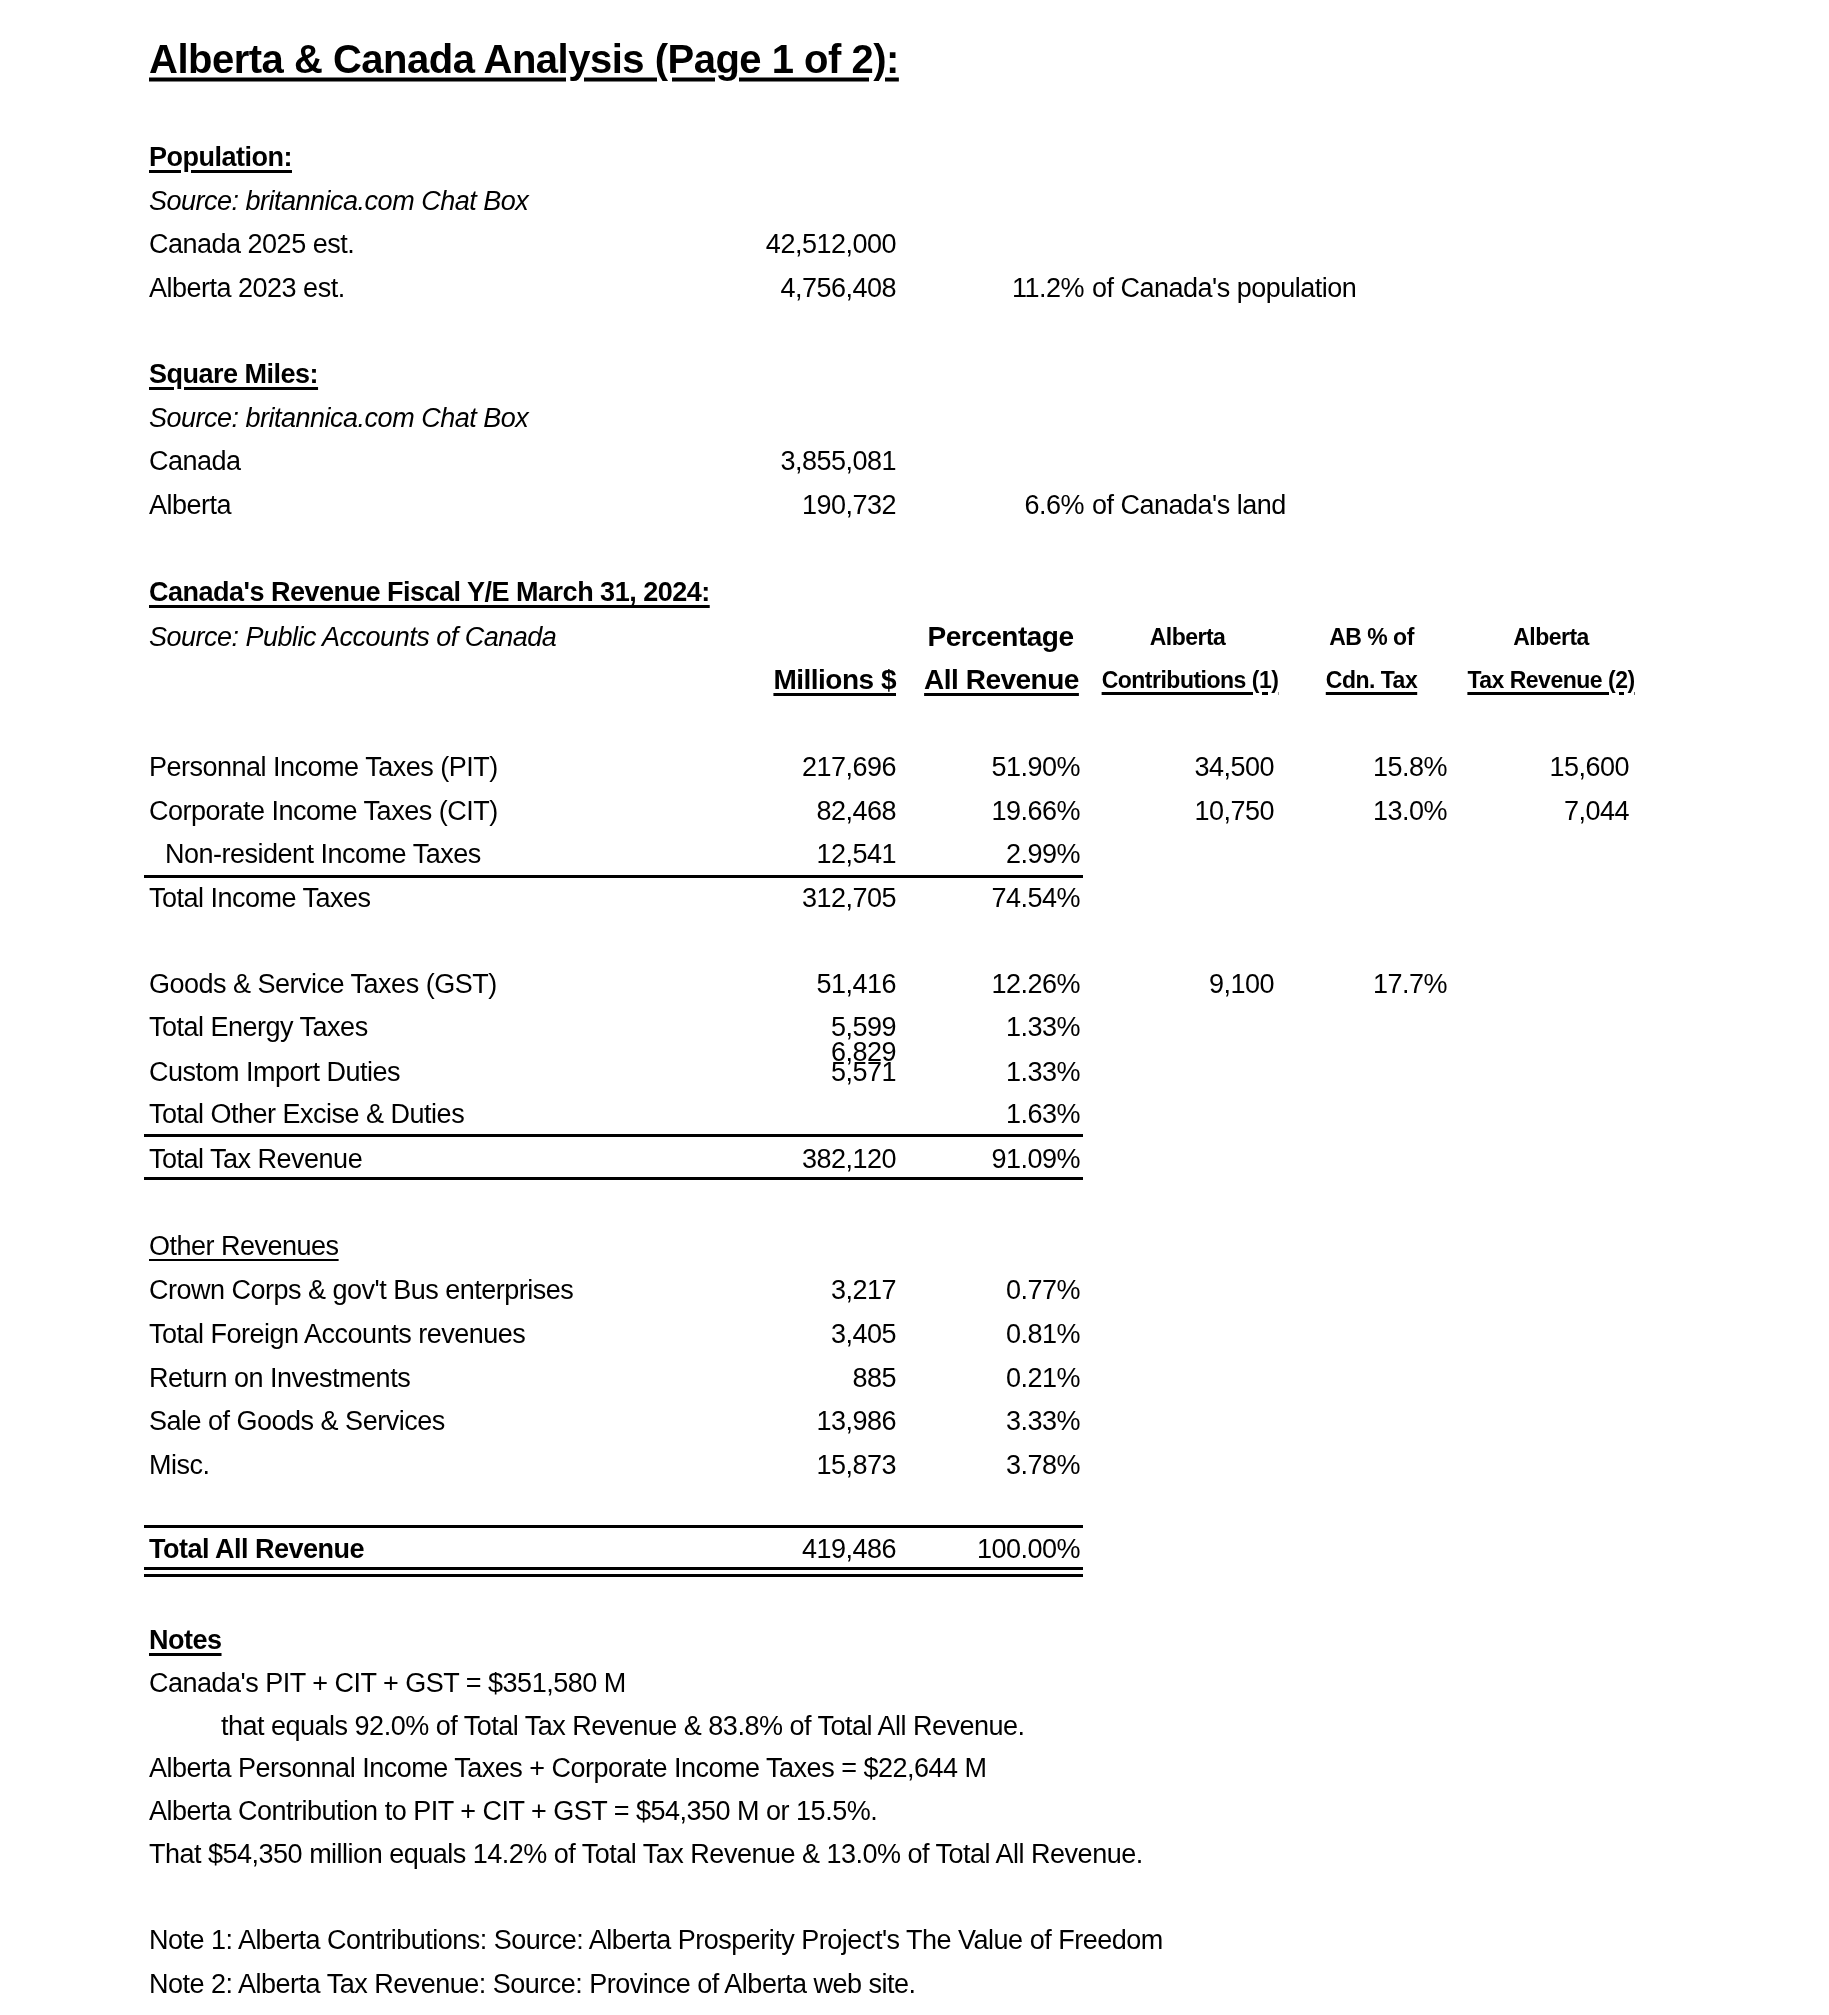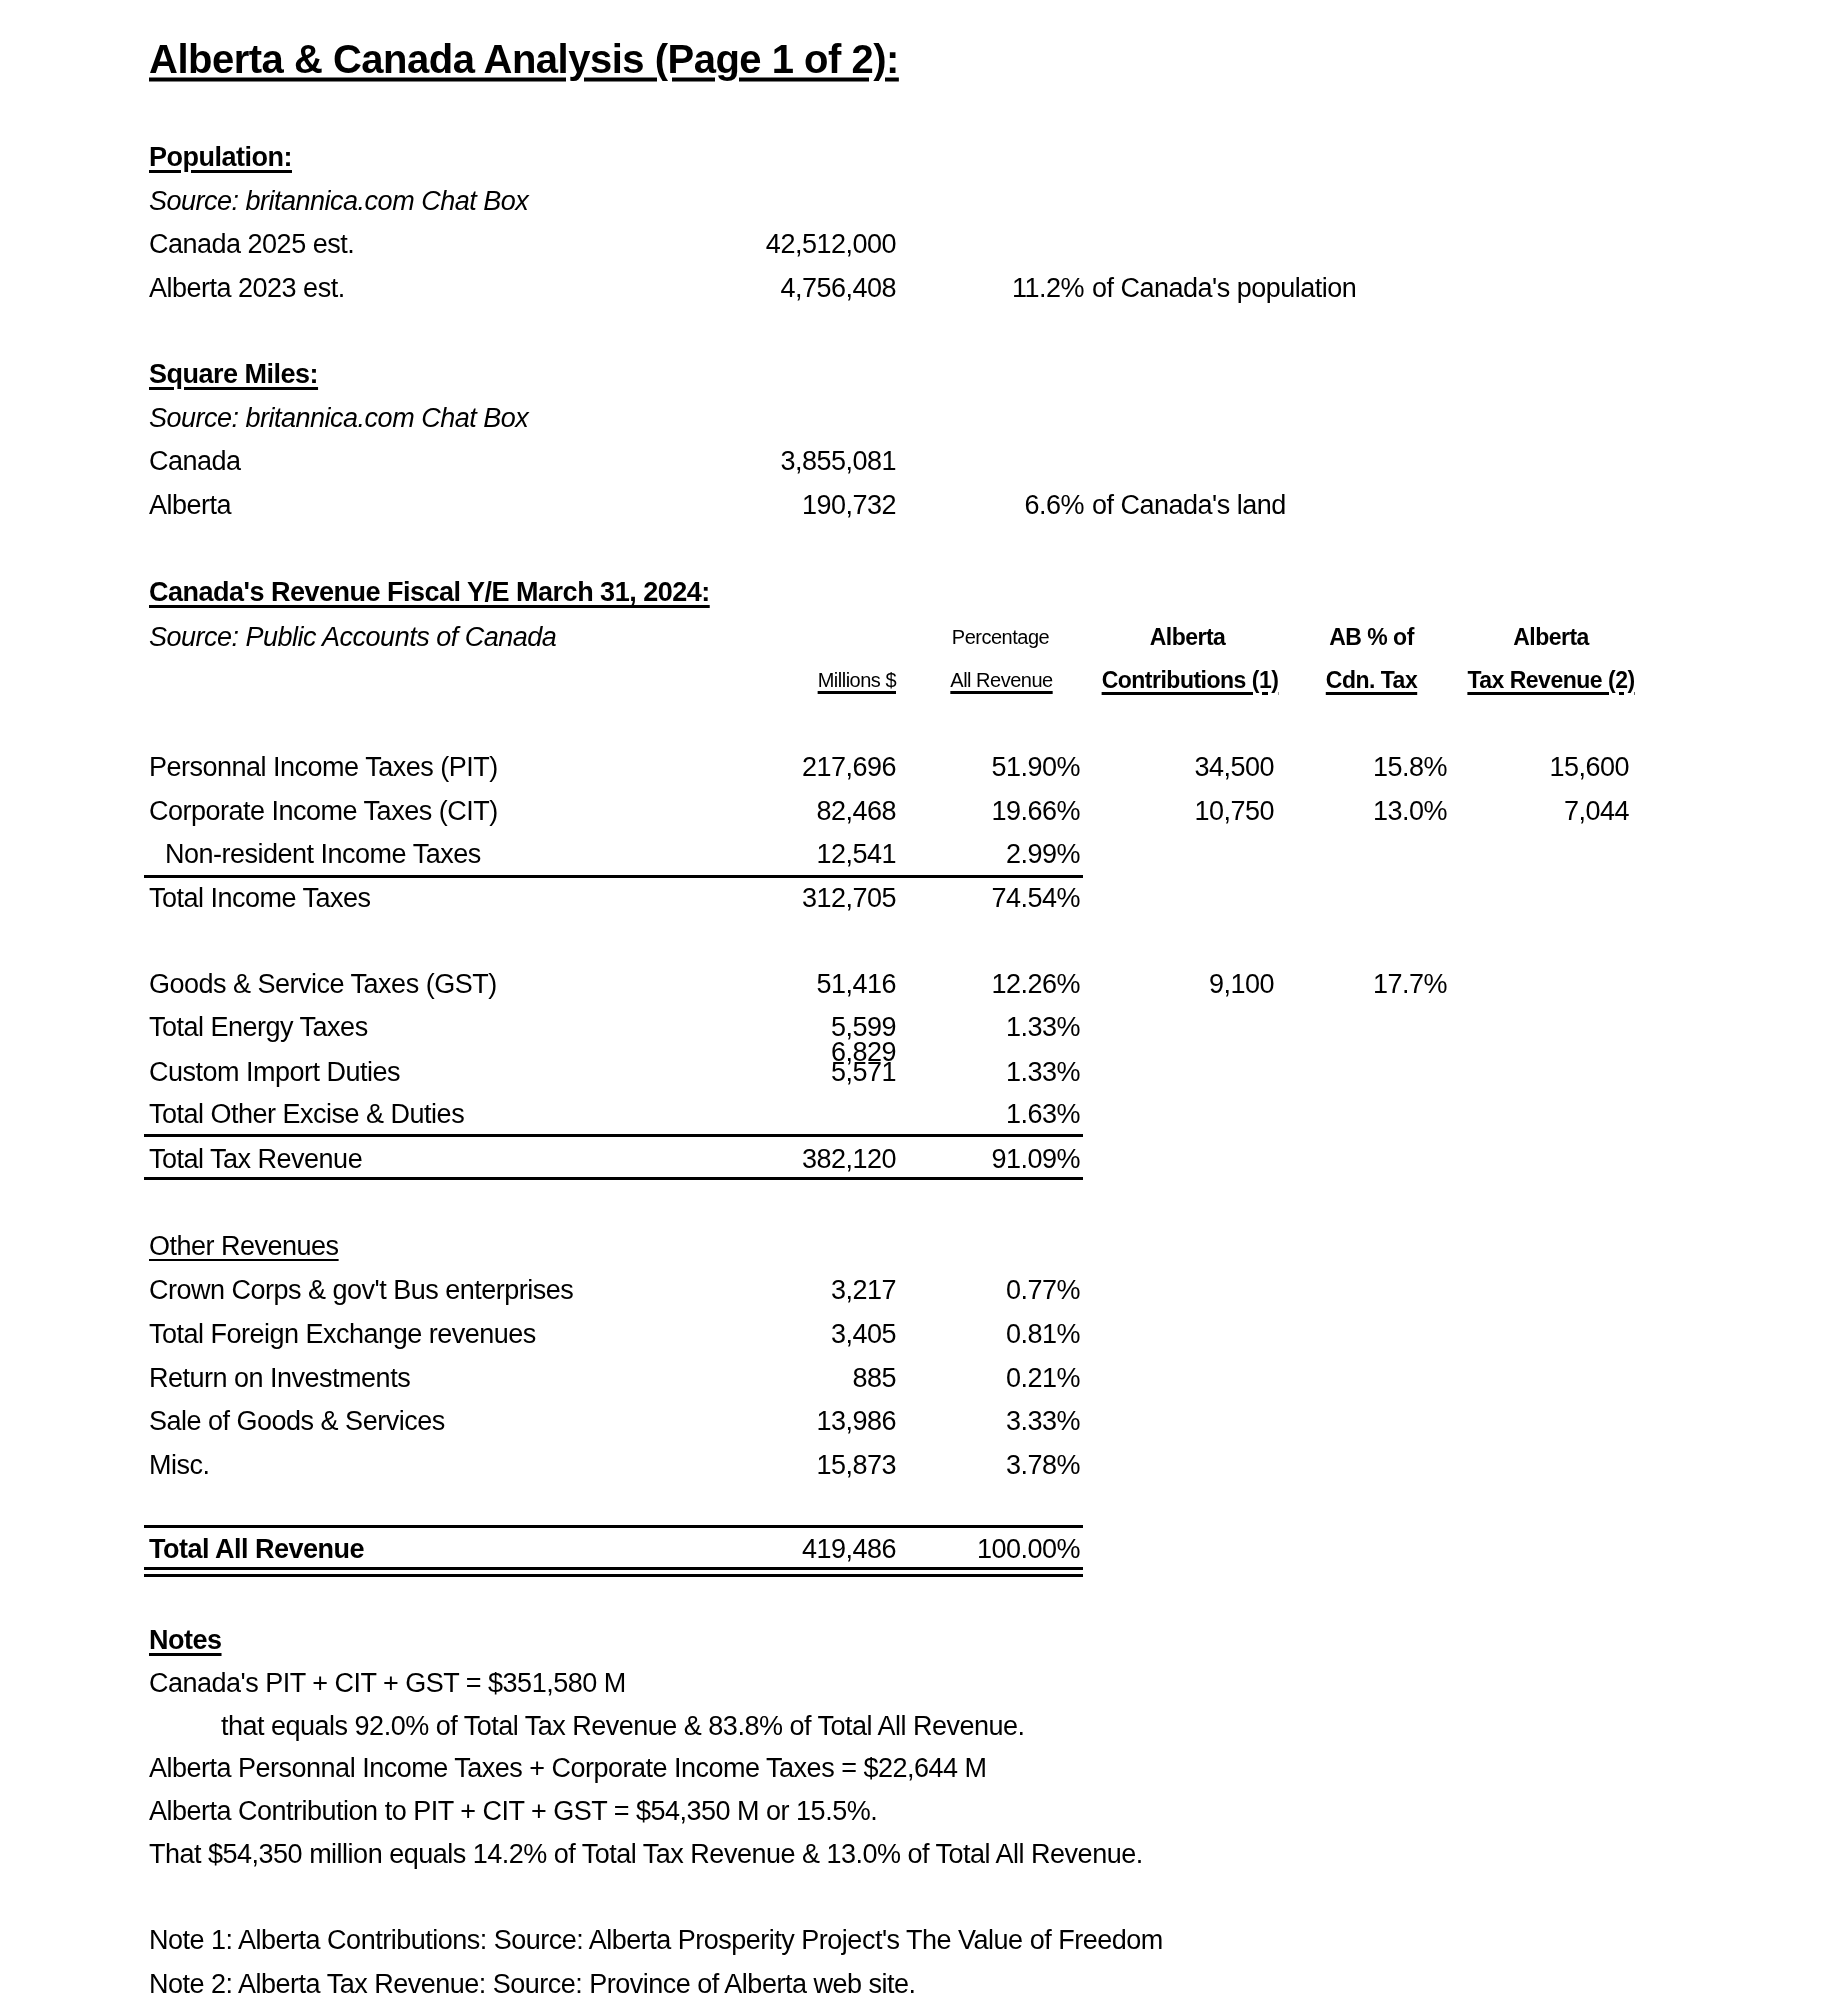--- a/index.html
+++ b/index.html
@@ -5,21 +5,21 @@
   html, body { margin: 0; padding: 0; background: #ffffff; }
   body { width: 1829px; height: 2015px; position: relative; overflow: hidden;
          font-family: "Liberation Sans", "DejaVu Sans", sans-serif; color: #000; }
   .t { position: absolute; white-space: nowrap; font-size: 27px; line-height: 32px; transform: translateY(-50%); letter-spacing: -0.5px; }
   .r { text-align: right; }
   .b { font-weight: bold; }
   .i { font-style: italic; }
   .u { text-decoration: underline; text-decoration-thickness: 2.7px; text-underline-offset: 4.3px; }
   .title { font-size: 40px; line-height: 49px; font-weight: bold; text-decoration: underline; text-decoration-thickness: 3.8px; text-underline-offset: 5.4px; letter-spacing: -0.5px; }
   .hdr-sm { font-size: 23px; font-weight: bold; }
-  .hdr-lg { font-size: 20px; font-weight: normal; }
+  .hdr-lg { font-size: 28px; font-weight: bold; }
   .rule { position: absolute; background: #000; height: 3.2px; }
 </style>
 </head>
 <body>
 
 <div class="t title" style="left:149px; top:59px;">Alberta &amp; Canada Analysis (Page 1 of 2):</div>
 
 <div class="t b u" style="left:149px; top:157px;">Population:</div>
 <div class="t i" style="left:149px; top:201px;">Source: britannica.com Chat Box</div>
 <div class="t" style="left:149px; top:244px;">Canada 2025 est.</div>
@@ -110,21 +110,21 @@
 </div>
 <div class="rule" style="left:144px; width:939px; top:1177px;"></div>
 
 <div class="t" style="left:149px; top:1246px; text-decoration: underline; text-decoration-thickness: 2.2px; text-underline-offset: 4.3px;">Other Revenues</div>
 <div>
   <div class="t" style="left:149px; top:1290px;">Crown Corps &amp; gov't Bus enterprises</div>
   <div class="t r" style="right:933px; top:1290px;">3,217</div>
   <div class="t r" style="right:749px; top:1290px;">0.77%</div>
 </div>
 <div>
-  <div class="t" style="left:149px; top:1334px;">Total Foreign Exchange revenues</div>
+  <div class="t" style="left:149px; top:1334px;">Total Foreign Accounts revenues</div>
   <div class="t r" style="right:933px; top:1334px;">3,405</div>
   <div class="t r" style="right:749px; top:1334px;">0.81%</div>
 </div>
 <div>
   <div class="t" style="left:149px; top:1378px;">Return on Investments</div>
   <div class="t r" style="right:933px; top:1378px;">885</div>
   <div class="t r" style="right:749px; top:1378px;">0.21%</div>
 </div>
 <div>
   <div class="t" style="left:149px; top:1421px;">Sale of Goods &amp; Services</div>

